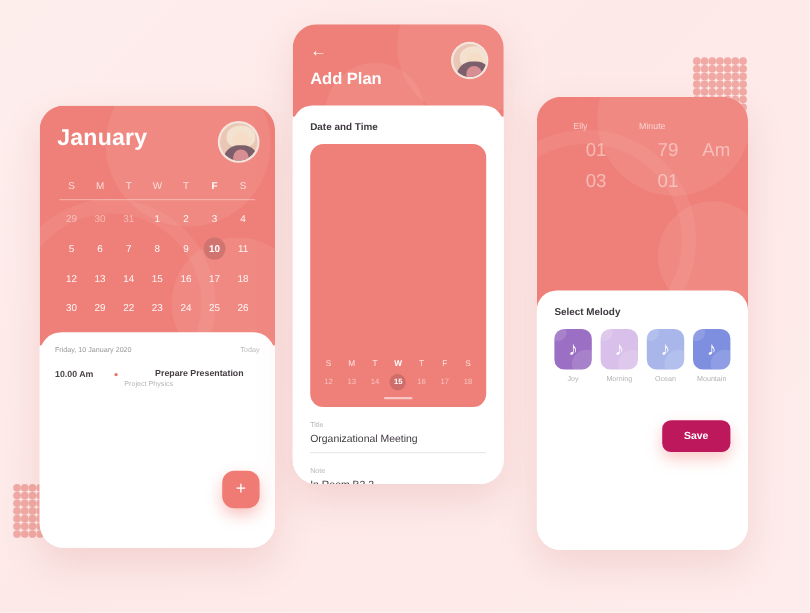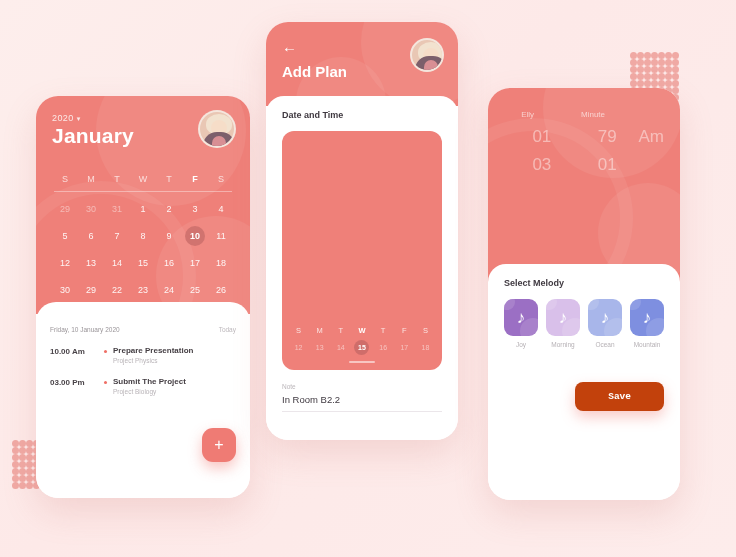--- a/index.html
+++ b/index.html
@@ -73,30 +73,30 @@
   }
   .day-row b.mute { color: rgba(255,255,255,.45); }
   .day-row b.today span {
     display:block; width:20px; height:20px; margin: 0 auto; border-radius:50%;
     background:#d1736f; color:#fff; line-height:20px; font-weight:600;
   }
 
   
   #agenda {
     position: absolute; left: 0; right: 0; top: 206px; bottom: 0;
-    background: #fff; border-radius: 20px; padding: 24px 14px 0 14px; z-index: 3;
+    background: #fff; border-radius: 20px; padding: 13px 14px 0 14px; z-index: 3;
   }
   .agenda-top { display:flex; justify-content:space-between; align-items:center; }
   .agenda-date { font-size: 6.5px; color:#9a9599; }
   .agenda-today { font-size: 6.5px; color:#bdb8bc; }
   .ev { display: flex; margin-top: 13px; }
   .ev-time { width: 54px; font-size: 8px; font-weight: 700; color:#4a4449; padding-top:1px; }
   .ev-bullet { width: 9px; padding-top: 4px; }
   .ev-bullet i { display:block; width:3px; height:3px; border-radius:50%; background:#ef6f66; }
-  .ev-title { font-size: 8px; font-weight: 700; color:#443e43; }
+  .ev-title { font-size: 8px; font-weight: 700; color:#443e43;margin-left:28px; }
   .ev-sub { font-size: 6.5px; color:#b9b4b8; margin-top: 2px; }
   #fab {
     position:absolute; right:14px; bottom:36px; width:34px; height:34px;
     border-radius: 11px; background:#ef7b74; color:#fff;
     display:flex; align-items:center; justify-content:center;
     font-size:16px; font-weight:300; border:none; cursor:pointer;
     box-shadow: 0 6px 14px rgba(239,123,116,.45);
   }
 
   
@@ -133,23 +133,23 @@
     border-bottom: 1px solid #ebe6ea; width:100%; background:none; border-left:none;
     border-right:none; border-top:none; font-family:inherit; outline:none;
   }
   .row-between { display:flex; justify-content:space-between; align-items:center; }
   .toggle {
     width: 25px; height: 13px; border-radius: 8px; background:#ef6f66;
     position: relative; cursor:pointer; border:none;
   }
   .toggle i { position:absolute; right:2px; top:2px; width:9px; height:9px; border-radius:50%; background:#fff; }
   .btn-save {
-    background:#c2410c; color:#fff; border:none; border-radius: 8px;
-    font-size: 9.5px; font-weight: 700; padding: 9px 33px; cursor:pointer;
-    box-shadow: 0 6px 14px rgba(239,123,116,.40); font-family:Liberation Mono, monospace;
+    background:#be185d; color:#fff; border:none; border-radius: 8px;
+    font-size: 9.5px; font-weight: 700; padding: 9px 20px; cursor:pointer;
+    box-shadow: 0 6px 14px rgba(239,123,116,.40); font-family:Liberation Sans, sans-serif;
   }
 
   
   #al-head { height: 196px; padding: 22px 16px 0 16px; }
   .tp-labels { display:grid; grid-template-columns: 1fr 18px 1fr 1fr; position:relative; z-index:2;}
   .tp-labels span { text-align:center; font-size: 8px; color: rgba(255,255,255,.62); }
   .tp-row { display:grid; grid-template-columns: 1fr 18px 1fr 1fr; align-items:center; position:relative; z-index:2;}
   .tp-row span { text-align:right; font-size: 17px; font-weight: 400; color: rgba(255,255,255,.45); }
   .tp-row.cur span { color:#fff; font-weight: 700; font-size: 18px; }
   #tp-r1 { margin-top: 8px; }
@@ -284,24 +284,20 @@
     <i style="width: 7px; height: 7px;"></i>
   </div>
 
 <div class="phone" id="phone-calendar">
 
   <div class="salmon" id="cal-head">
     <div class="blob" style="width:150px;height:150px;left:60px;top:-40px;"></div>
     <div class="ring" style="width:190px;height:190px;left:-30px;top:85px;"></div>
     <div class="blob" style="width:120px;height:120px;left:120px;top:120px;"></div>
 
-    <div class="year-row">
-      <span class="year">2020</span>
-      <span class="chev">▾</span>
-    </div>
     <div class="month">January</div>
 
     <div class="avatar">
       <span class="hair"></span>
       <span class="face"></span>
       <span class="body"></span>
       <span class="body2"></span>
     </div>
 
     <div class="wk-row" id="cal-weekdays">
@@ -374,30 +370,20 @@
         <div class="ev">
           <div class="ev-time">10.00 Am</div>
           <div class="ev-bullet">
             <i></i>
           </div>
           <div>
             <div class="ev-title">Prepare Presentation</div>
             <div class="ev-sub">Project Physics</div>
           </div>
         </div>
-        <div class="ev">
-          <div class="ev-time">03.00 Pm</div>
-          <div class="ev-bullet">
-            <i></i>
-          </div>
-          <div>
-            <div class="ev-title">Submit The Project</div>
-            <div class="ev-sub">Project Biology</div>
-          </div>
-        </div>
       </div>
     <button id="fab">+</button>
   </div>
 </div>
 
 <div class="phone" id="phone-addplan">
 
   <div class="salmon" id="ap-head">
     <div class="blob" style="width:130px;height:130px;left:95px;top:-45px;"></div>
     <div class="blob" style="width:90px;height:90px;left:30px;top:35px;"></div>
@@ -434,20 +420,24 @@
           <span class="sel">
             <i>15</i>
           </span>
           <span>16</span>
           <span>17</span>
           <span>18</span>
         </div>
       <div class="ds-bar"></div>
     </div>
 
+    <div class="field">
+      <div class="field-label">Title</div>
+      <div class="field-val">Organizational Meeting</div>
+    </div>
 
     <div class="field">
       <div class="field-label">Note</div>
       <div class="field-val">In Room B2.2</div>
     </div>
 
   </div>
 </div>
 
 <div class="phone" id="phone-alarm">

